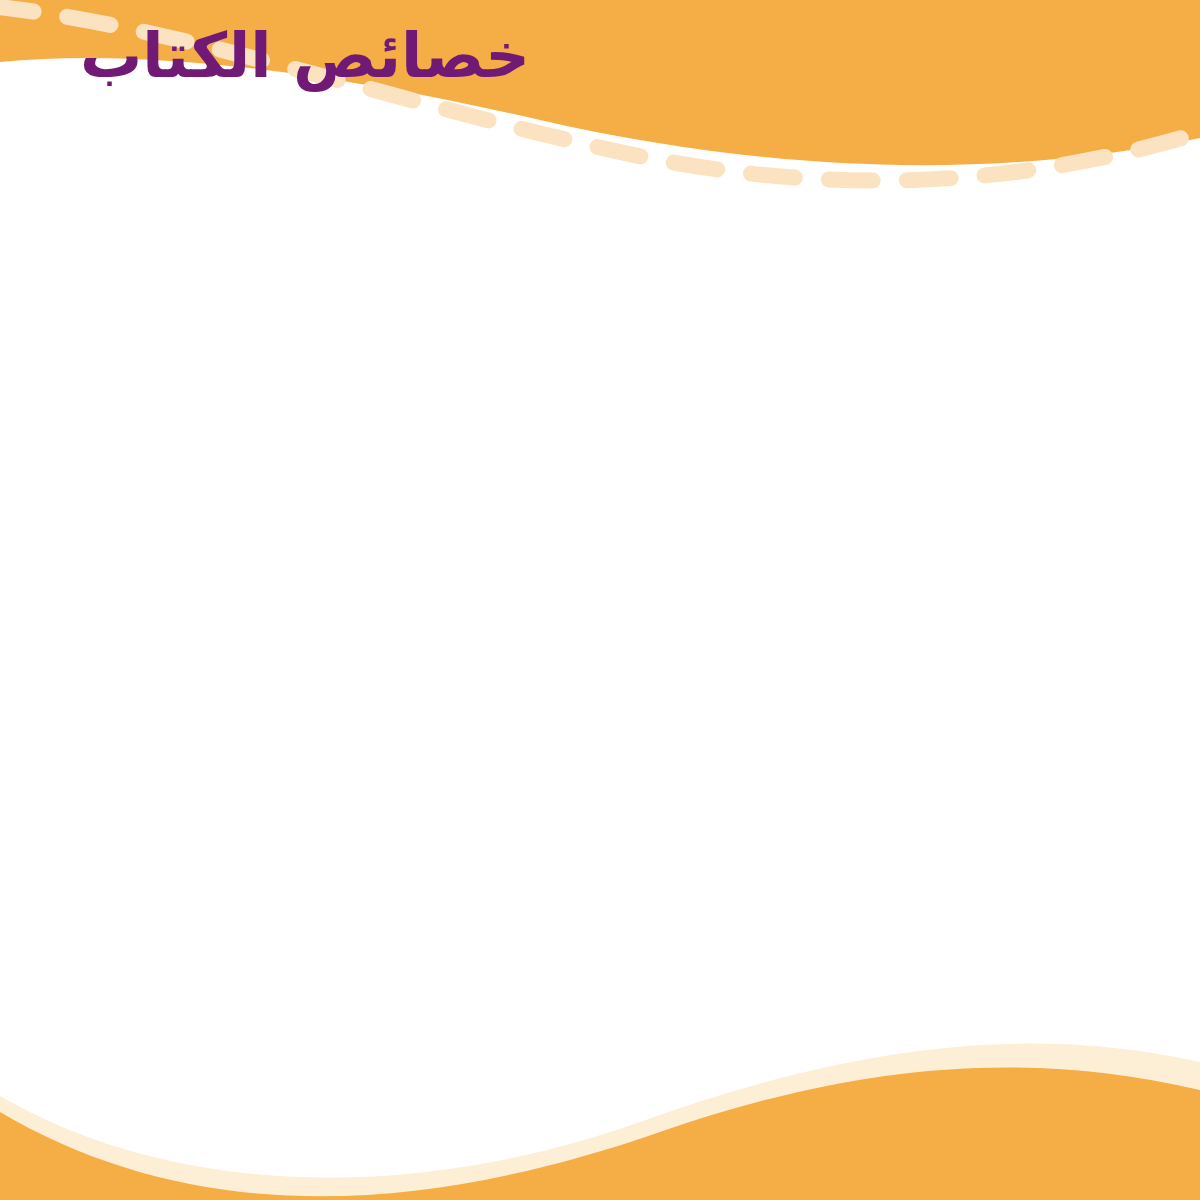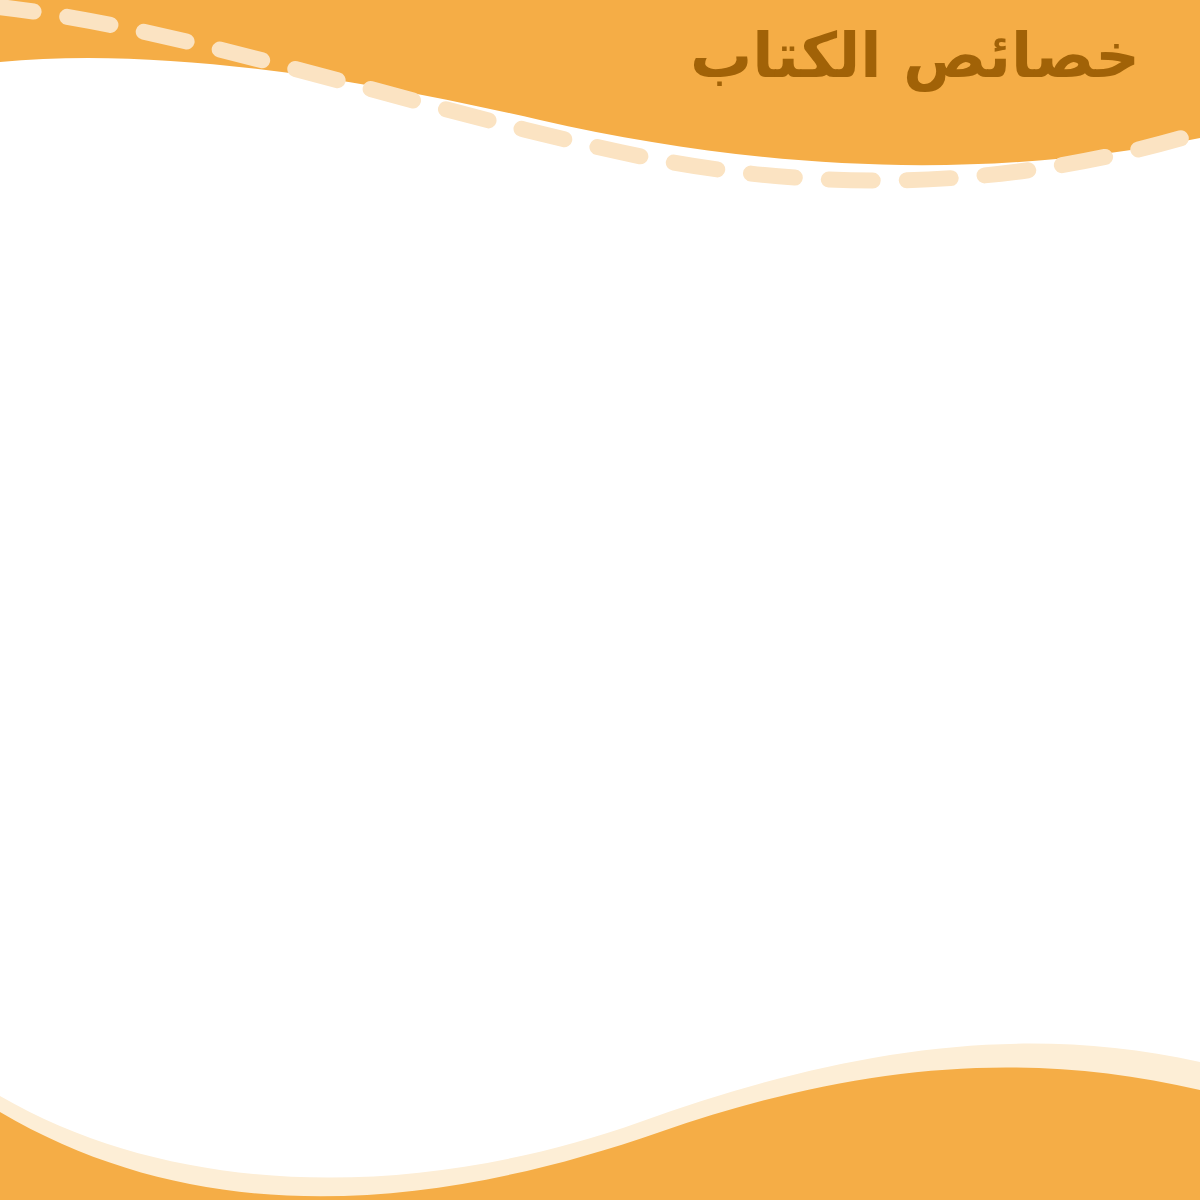--- a/index.html
+++ b/index.html
@@ -28,24 +28,24 @@
     height: 1200px;
     pointer-events: none;
   }
 
   
   .poster-title {
     position: absolute;
     top: 22px;
     right: 60px;
     width: 1060px;
-    text-align: right;
+    text-align: left;
     font-size: 62px;
     font-weight: bold;
-    color: #a16207;
+    color: #701a75;
     letter-spacing: 0px;
     line-height: 1.1;
     direction: rtl;
     z-index: 6;
     white-space: nowrap;
   }
 
   
   .feature {
     position: absolute;

